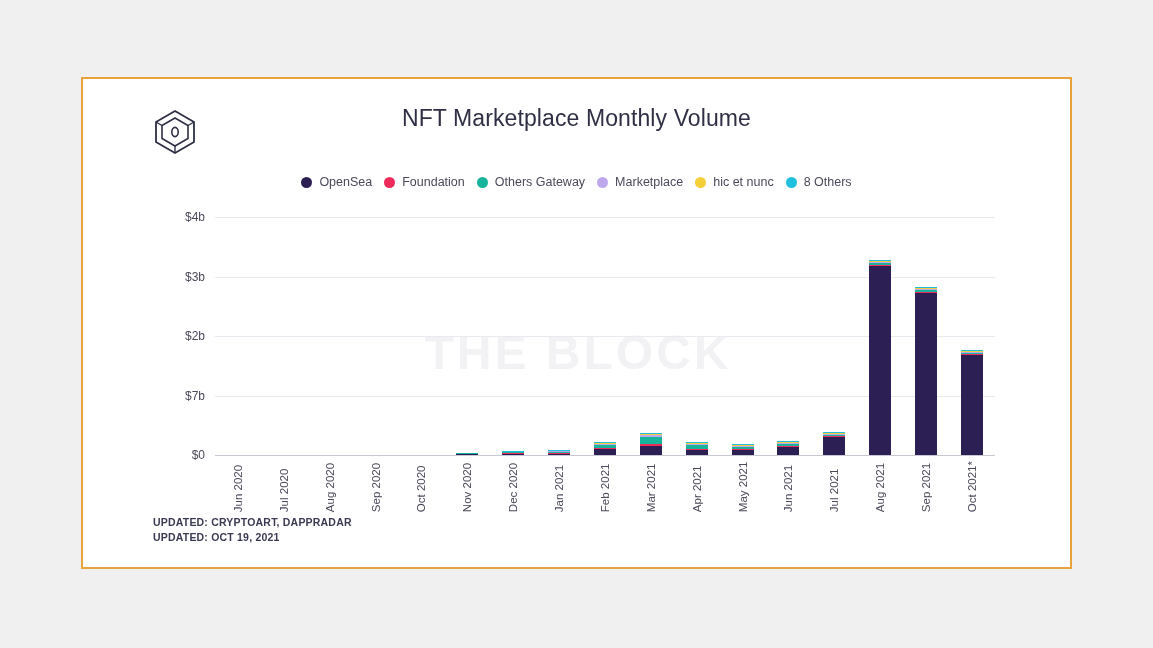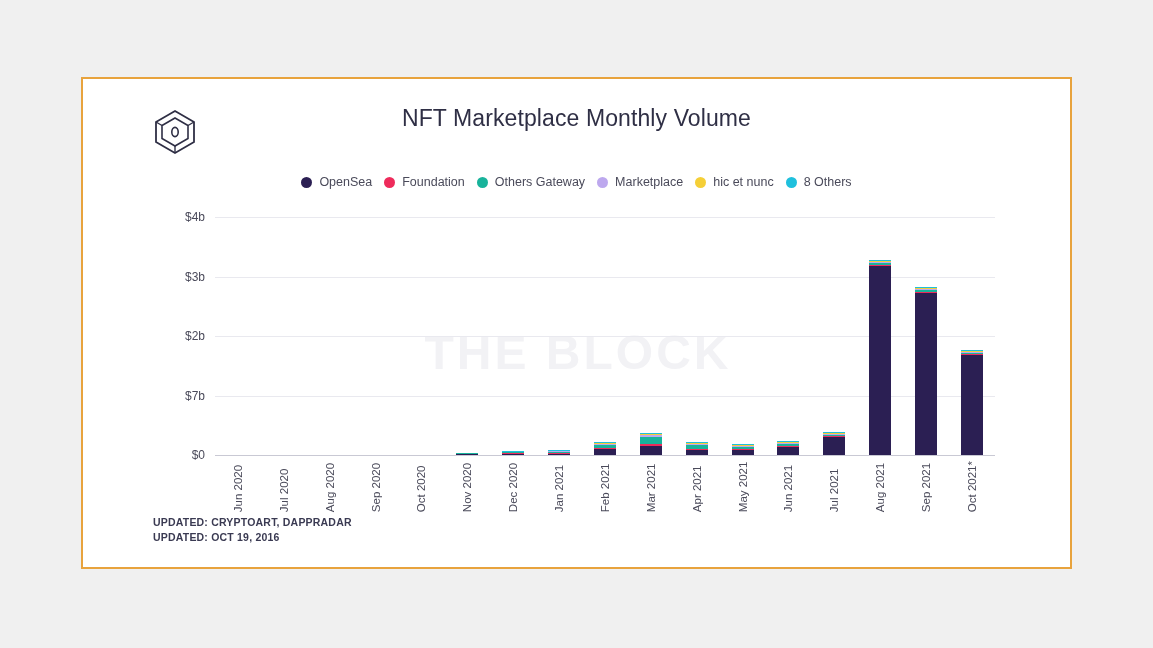--- a/index.html
+++ b/index.html
@@ -418,17 +418,17 @@
             <span>Sep 2021</span>
           </div>
           <div class="x-tick">
             <span>Oct 2021*</span>
           </div>
         </div>
     </div>
 
     <div class="sources">
       <div>UPDATED: CRYPTOART, DAPPRADAR</div>
-      <div>UPDATED: OCT 19, 2016</div>
+      <div>UPDATED: OCT 19, 2021</div>
     </div>
 
   </div>
 </div>
 
 </body></html>

